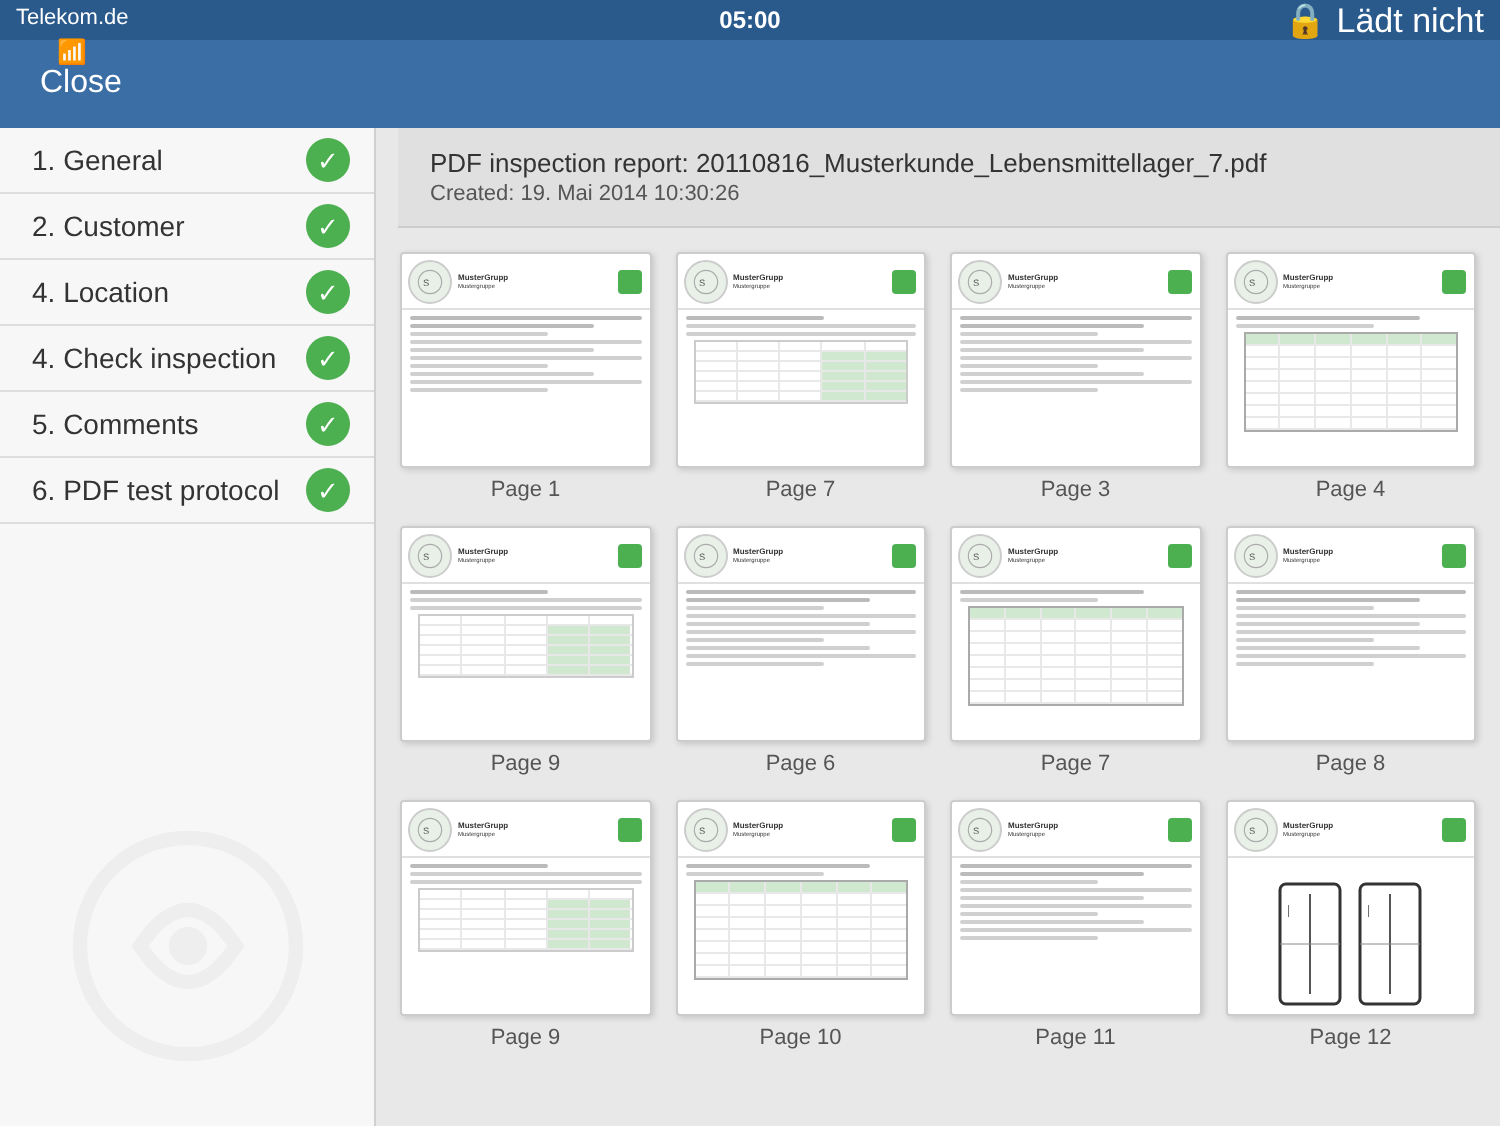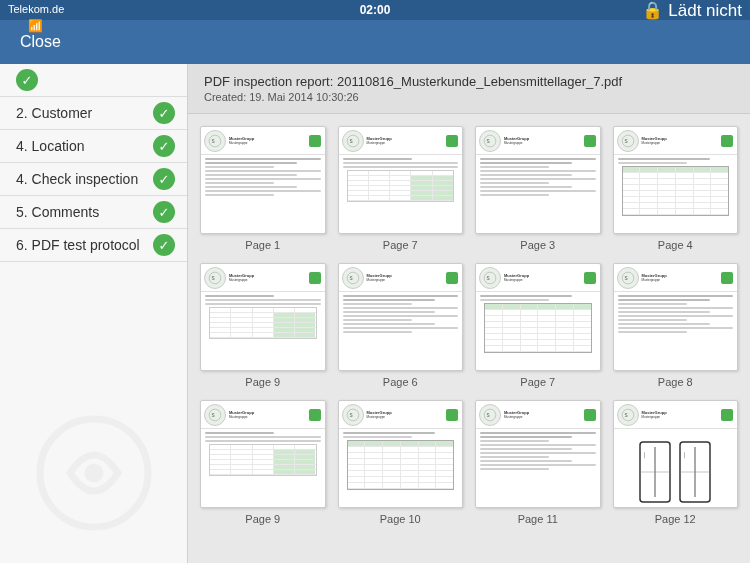--- a/index.html
+++ b/index.html
@@ -92,20 +92,21 @@
       overflow-y: auto;
       padding: 0;
     }
     .content-header {
       background: #e0e0e0;
       padding: 10px 16px;
       display: flex;
       align-items: center;
       justify-content: space-between;
       border-bottom: 1px solid #ccc;
+      margin-left: 11px;
     }
     .report-info { font-size: 12px; color: #333; }
     .report-title { font-size: 13px; font-weight: 500; margin-bottom: 2px; }
     .report-date { font-size: 11px; color: #555; }
     .create-btn {
       background: #3a6ea5;
       color: white;
       border: none;
       border-radius: 5px;
       padding: 8px 14px;
@@ -212,21 +213,21 @@
 <body>
 
 <div class="status-bar">
   <div class="status-left">
     <span>
       <span class="signal-dot"></span><span class="signal-dot"></span><span class="signal-dot"></span><span class="signal-dot"></span><span class="signal-dot"></span>
     </span>
     <span>Telekom.de</span>
     <span style="font-size:12px;">📶</span>
   </div>
-  <span class="status-center">02:00</span>
+  <span class="status-center">05:00</span>
   <div class="status-right">
     <span>🔒</span>
     <span>Lädt nicht</span>
   </div>
 </div>
 
 <div class="header-bar">
   <button class="close-btn">Close</button>
 </div>
 
@@ -237,20 +238,21 @@
     <div class="sidebar-watermark">
       <svg viewBox="0 0 100 100" xmlns="http://www.w3.org/2000/svg">
         <path d="M50 5 C25 5, 5 25, 5 50 C5 75, 25 95, 50 95 C75 95, 95 75, 95 50 C95 25, 75 5, 50 5 Z" fill="none" stroke="#888" stroke-width="6"></path>
         <path d="M30 50 Q50 20, 70 50 Q50 80, 30 50 Z" fill="none" stroke="#888" stroke-width="6"></path>
         <circle cx="50" cy="50" r="8" fill="#888"></circle>
       </svg>
     </div>
 
     <div id="sidebar-items">
         <div class="sidebar-item">
+    <span class="item-label">1. General</span>
     <span class="check-icon">✓</span>
   </div>
         <div class="sidebar-item">
     <span class="item-label">2. Customer</span>
     <span class="check-icon">✓</span>
   </div>
         <div class="sidebar-item">
     <span class="item-label">4. Location</span>
     <span class="check-icon">✓</span>
   </div>

